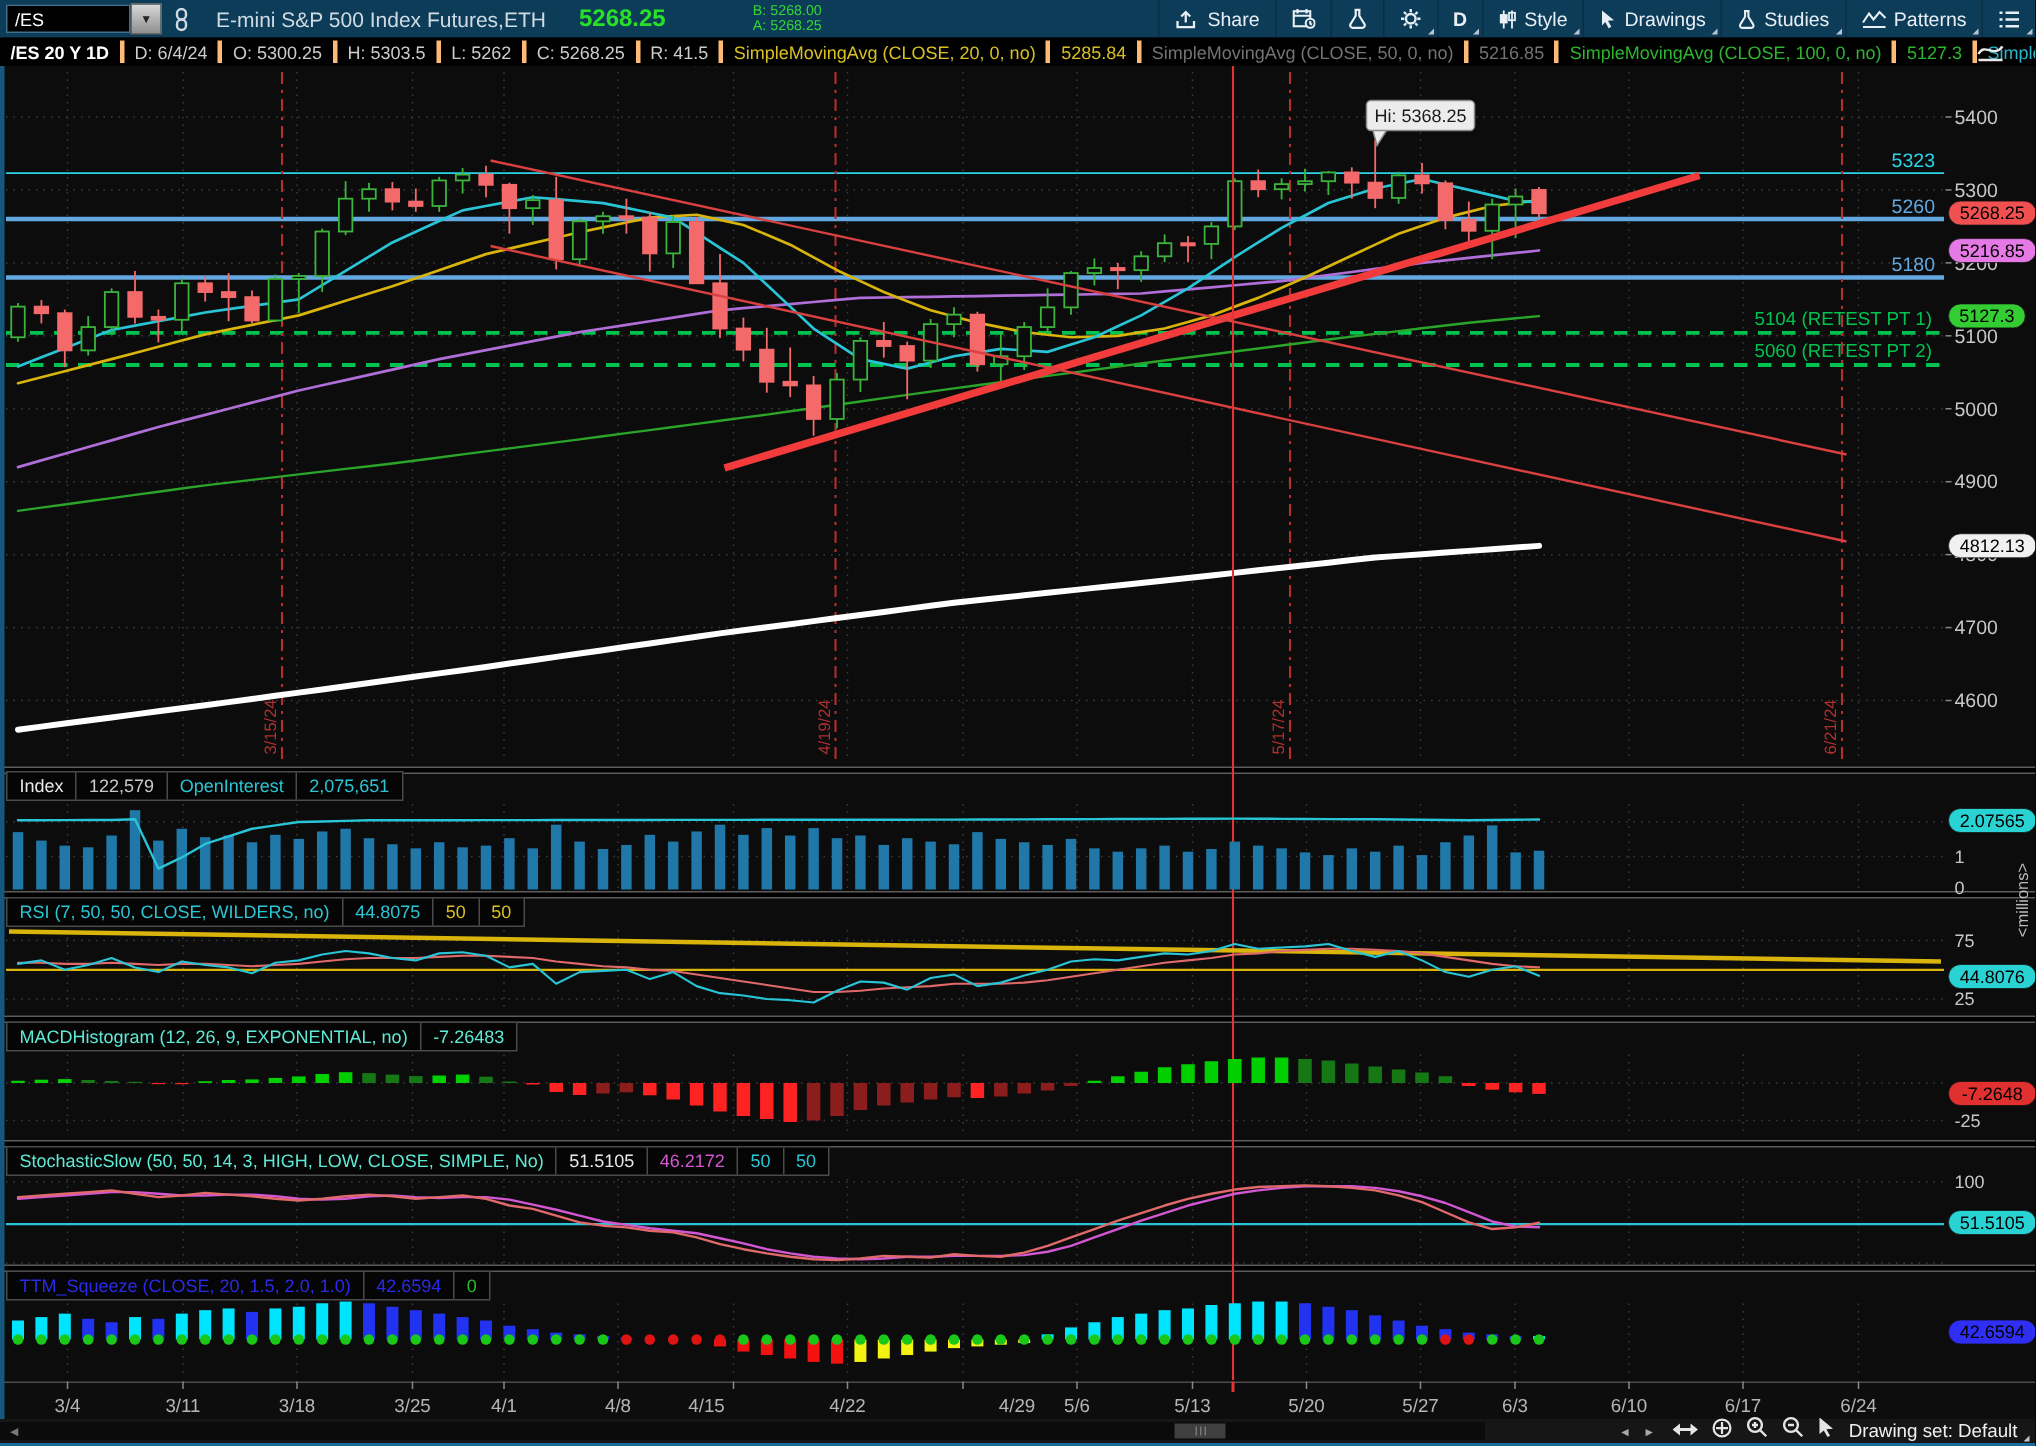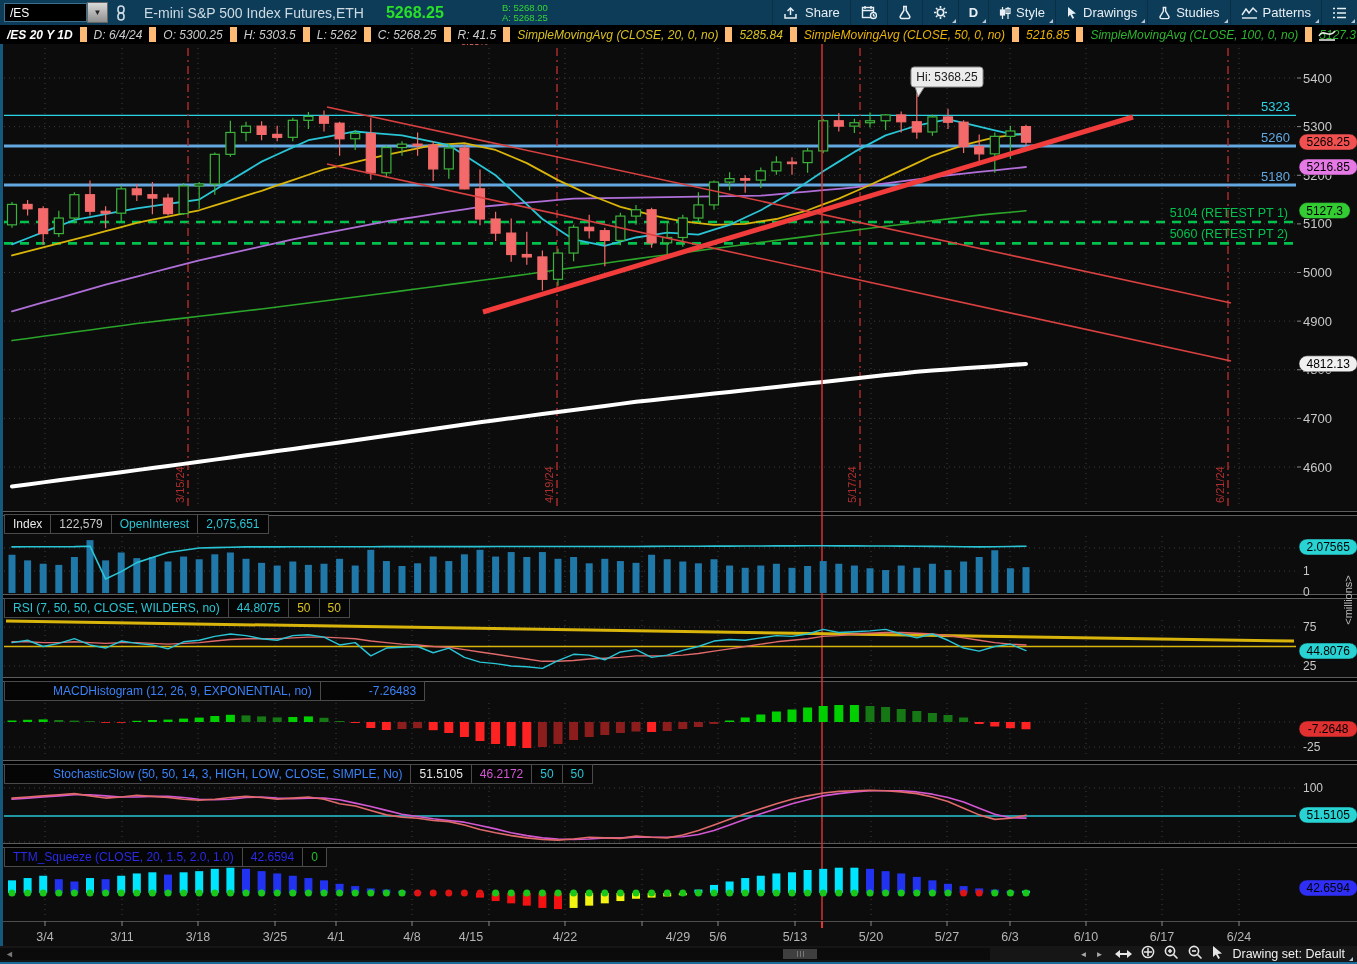--- a/index.html
+++ b/index.html
@@ -20,31 +20,31 @@
   .stack.red{color:#f26d6d;gap:48px;} .stack.grn{color:#35d435;}
   #tb-right{margin-left:auto;display:flex;align-items:center;height:25px;}
   .tb-btn{position:relative;display:flex;align-items:center;gap:5px;padding:0 10px;height:25px;
           border-left:1px solid #0a2e44;color:#e8eff4;font-size:13px;cursor:default;}
   .tb-btn svg{display:block;}
   .dd::after{content:"";position:absolute;right:2px;bottom:2px;border-left:4px solid transparent;
              border-bottom:4px solid #b7c6d0;}
   
   #chart-header{position:absolute;top:25px;left:0;width:1357px;height:19px;background:#000;
                 display:flex;align-items:center;font-size:12px;color:#ccc;z-index:20;}
-  .hc{padding:0 7px;border-right:7px solid #fdba74;white-space:nowrap;height:15px;display:flex;align-items:center;font-style:italic;}
+  .hc{padding:0 7px;border-right:3px solid #fdba74;white-space:nowrap;height:15px;display:flex;align-items:center;}
   .hc.bold{font-weight:bold;color:#fff;}
-  .hc.yellow{color:#d9c022;} .hc.violet{color:#eab308;} .hc.green{color:#2db52d;} .hc.cyan{color:#2bb5c9;}
+  .hc.yellow{color:#d9c022;} .hc.violet{color:#737373;} .hc.green{color:#2db52d;} .hc.cyan{color:#2bb5c9;}
   #hdr-icon{position:absolute;right:20px;top:2px;}
   
   .pane-header{position:absolute;left:4px;display:inline-flex;background:#050505;z-index:10;
                font-size:12px;border:1px solid #4a4a4a;height:18px;align-items:stretch;}
   .ph-cell{display:flex;align-items:center;padding:0 8px;border-right:1px solid #4a4a4a;white-space:nowrap;}
   .ph-cell:last-child{border-right:none;}
   .w{color:#e8e8e8;} .gy{color:#c9c9c9;} .cy{color:#2bc5d4;} .yl{color:#d9c022;}
-  .rd{color:#3b82f6;margin-left:40px;} .mg{color:#d357d3;} .bl{color:#2a2ae8;} .gn{color:#22c022;}
+  .rd{color:#5eead4;} .mg{color:#d357d3;} .bl{color:#2a2ae8;} .gn{color:#22c022;}
   
   .splitter{position:absolute;left:0;width:1357px;height:3px;background:#000;
             border-top:1px solid #5d5d5d;border-bottom:1px solid #5d5d5d;z-index:4;}
   
   #xaxis{position:absolute;top:921px;left:0;width:1357px;height:25px;background:#0d0d0d;
          border-top:1px solid #4d4d4d;z-index:3;}
   #xaxis span{position:absolute;top:8px;transform:translateX(-50%);color:#b5b5b5;font-size:12.5px;}
   
   #bottombar{position:absolute;top:946px;left:0;width:1357px;height:16px;background:#161616;z-index:20;}
   #scroll-track{position:absolute;top:2px;left:0;width:990px;height:12px;background:#0b0b0b;}

